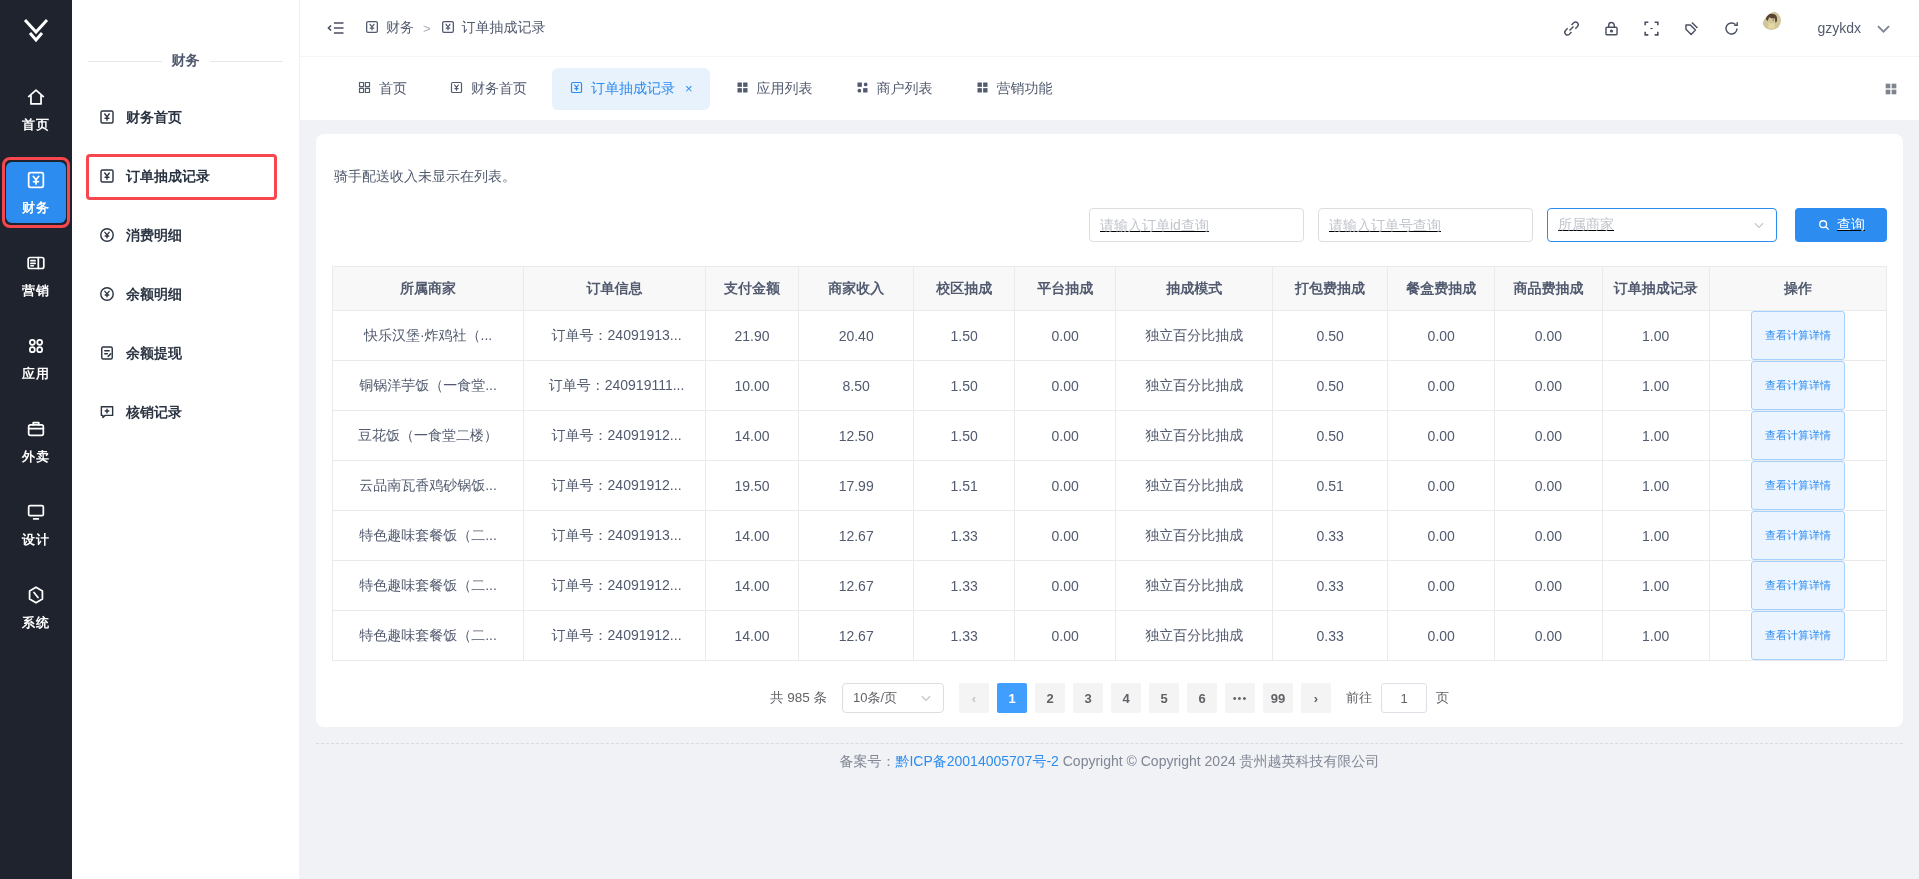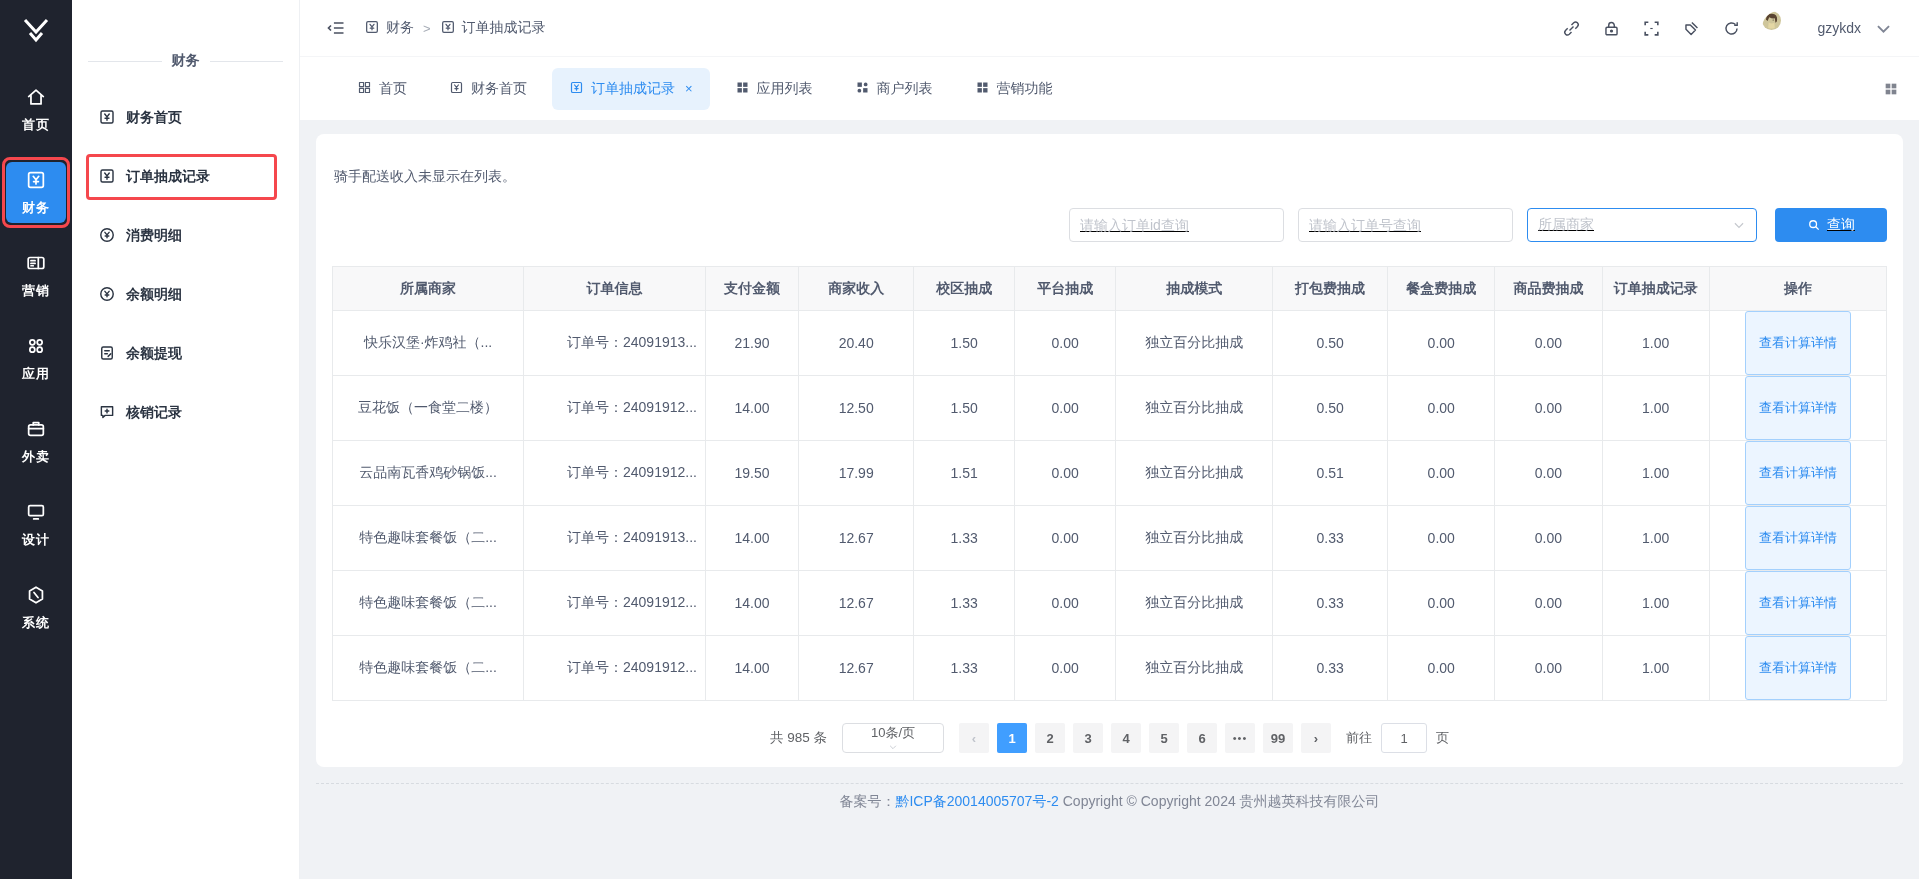--- a/index.html
+++ b/index.html
@@ -65,39 +65,39 @@
   .search-row { display:flex; justify-content:flex-end; align-items:center; gap:14px; margin-top:22px;text-decoration:underline; }
   .text-input { width:215px; height:34px; border:1px solid #dcdee2; border-radius:4px;
     padding:0 10px; font-size:14px; color:#515a6e; outline:none; }
   .text-input::placeholder { color:#c0c4cc; }
   .select { height:34px; border:1px solid #dcdee2; border-radius:4px; background:#fff;
     display:flex; align-items:center; justify-content:space-between; padding:0 10px;
     font-size:14px; color:#c0c4cc; cursor:pointer; }
   .select.focused { border-color:#2d8cf0; }
   .select svg { width:14px; height:14px; color:#c5c8ce; }
   .merchant-select { width:230px; }
-  .query-btn { height:34px; padding:0 32px; background:#2d8cf0; color:#fff; border:none;
+  .query-btn { height:34px; padding:0 22px; background:#2d8cf0; color:#fff; border:none;
     border-radius:4px; font-size:14px; display:flex; align-items:center; gap:6px;
     cursor:pointer; margin-left:4px; }
   .query-btn svg { width:14px; height:14px; }
 
   .table-wrap { margin-top:24px; }
   table { width:100%; border-collapse:collapse; table-layout:fixed; }
   th { background:#f8f8f9; color:#515a6e; font-size:14px; font-weight:600; height:44px;
     border:1px solid #e8eaec; padding:0 6px; }
   td { height:47px; font-size:14px; color:#515a6e; border:1px solid #e8eaec; text-align:center;
     padding:0 8px; overflow:hidden; white-space:nowrap; text-overflow:ellipsis; }
-  td.cell-left { text-align:right; padding-left:12px; }
-  .action-btn { background:#ecf5ff; border:1px solid #a3d0fd; color:#2d8cf0; font-size:13px;
-    padding:22px 13px; border-radius:3px; cursor:pointer; white-space:nowrap; }
+  td.cell-left { text-align:center; padding-left:12px; }
+  .action-btn { background:#ecf5ff; border:1px solid #a3d0fd; color:#2d8cf0; font-size:11px;
+    padding:16px 13px; border-radius:3px; cursor:pointer; white-space:nowrap; }
 
   .pagination { display:flex; align-items:center; justify-content:center; gap:15px;
     margin-top:22px; font-size:13px; color:#606266; }
   .total-label { font-size:13.5px; }
-  .page-size-select { width:102px; height:30px; font-size:13px; color:#606266;flex-direction:column; }
+  .page-size-select { width:102px; height:30px; font-size:13px; color:#606266; }
   .pager { display:flex; align-items:center; gap:8px; }
   .page-btn { min-width:30px; height:30px; background:#f4f4f5; border:none; border-radius:2px;
     font-size:13px; color:#606266; font-weight:600; cursor:pointer; }
   .page-btn.active { background:#409eff; color:#fff; }
   .page-btn.prev { color:#c0c4cc; cursor:default; }
   .page-btn.next { color:#606266; }
   .pager-ellipsis { min-width:30px; height:30px; background:#f4f4f5; border-radius:2px;
     display:flex; align-items:center; justify-content:center; color:#606266;
     font-size:11px; letter-spacing:1px; cursor:pointer; }
   .goto { display:flex; align-items:center; gap:9px; }
@@ -430,20 +430,34 @@
                 <td>1.50</td>
                 <td>0.00</td>
                 <td>独立百分比抽成</td>
                 <td>0.50</td>
                 <td>0.00</td>
                 <td>0.00</td>
                 <td>1.00</td>
                 <td><button class="action-btn">查看计算详情</button></td>
               </tr>
               <tr>
+                <td>铜锅洋芋饭（一食堂...</td>
+                <td class="cell-left">订单号：240919111...</td>
+                <td>10.00</td>
+                <td>8.50</td>
+                <td>1.50</td>
+                <td>0.00</td>
+                <td>独立百分比抽成</td>
+                <td>0.50</td>
+                <td>0.00</td>
+                <td>0.00</td>
+                <td>1.00</td>
+                <td><button class="action-btn">查看计算详情</button></td>
+              </tr>
+              <tr>
                 <td>豆花饭（一食堂二楼）</td>
                 <td class="cell-left">订单号：24091912...</td>
                 <td>14.00</td>
                 <td>12.50</td>
                 <td>1.50</td>
                 <td>0.00</td>
                 <td>独立百分比抽成</td>
                 <td>0.50</td>
                 <td>0.00</td>
                 <td>0.00</td>

